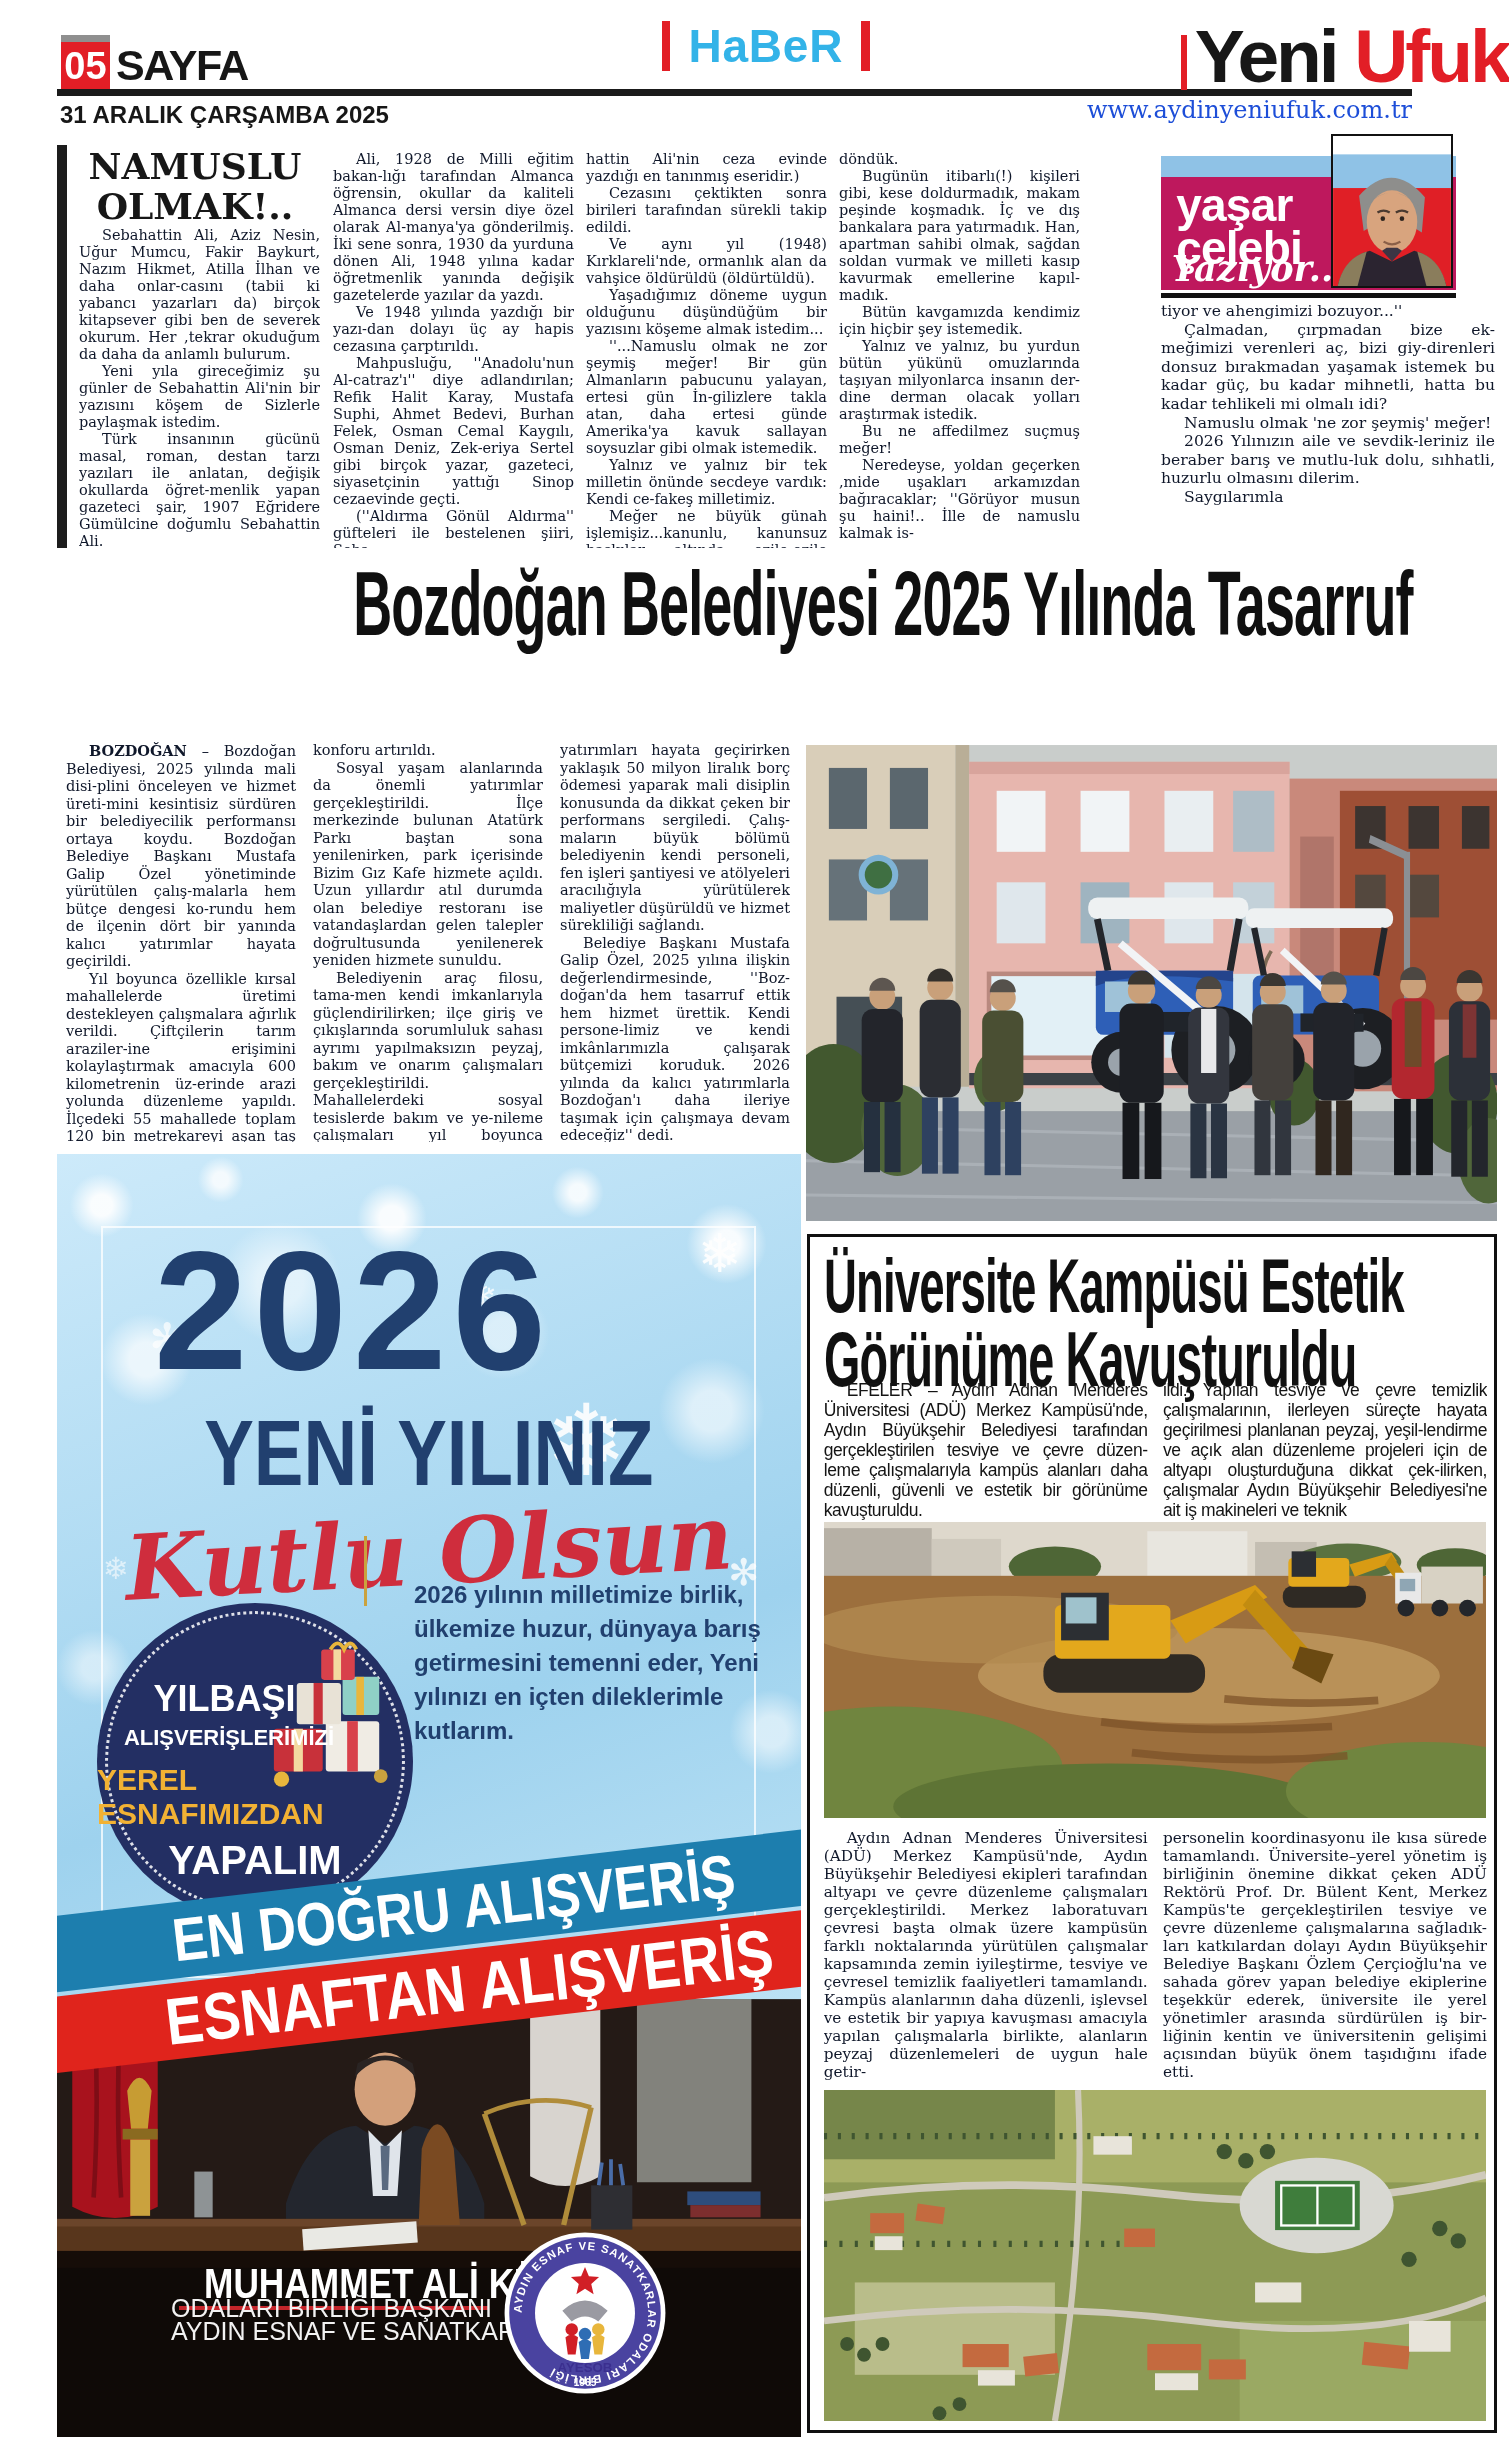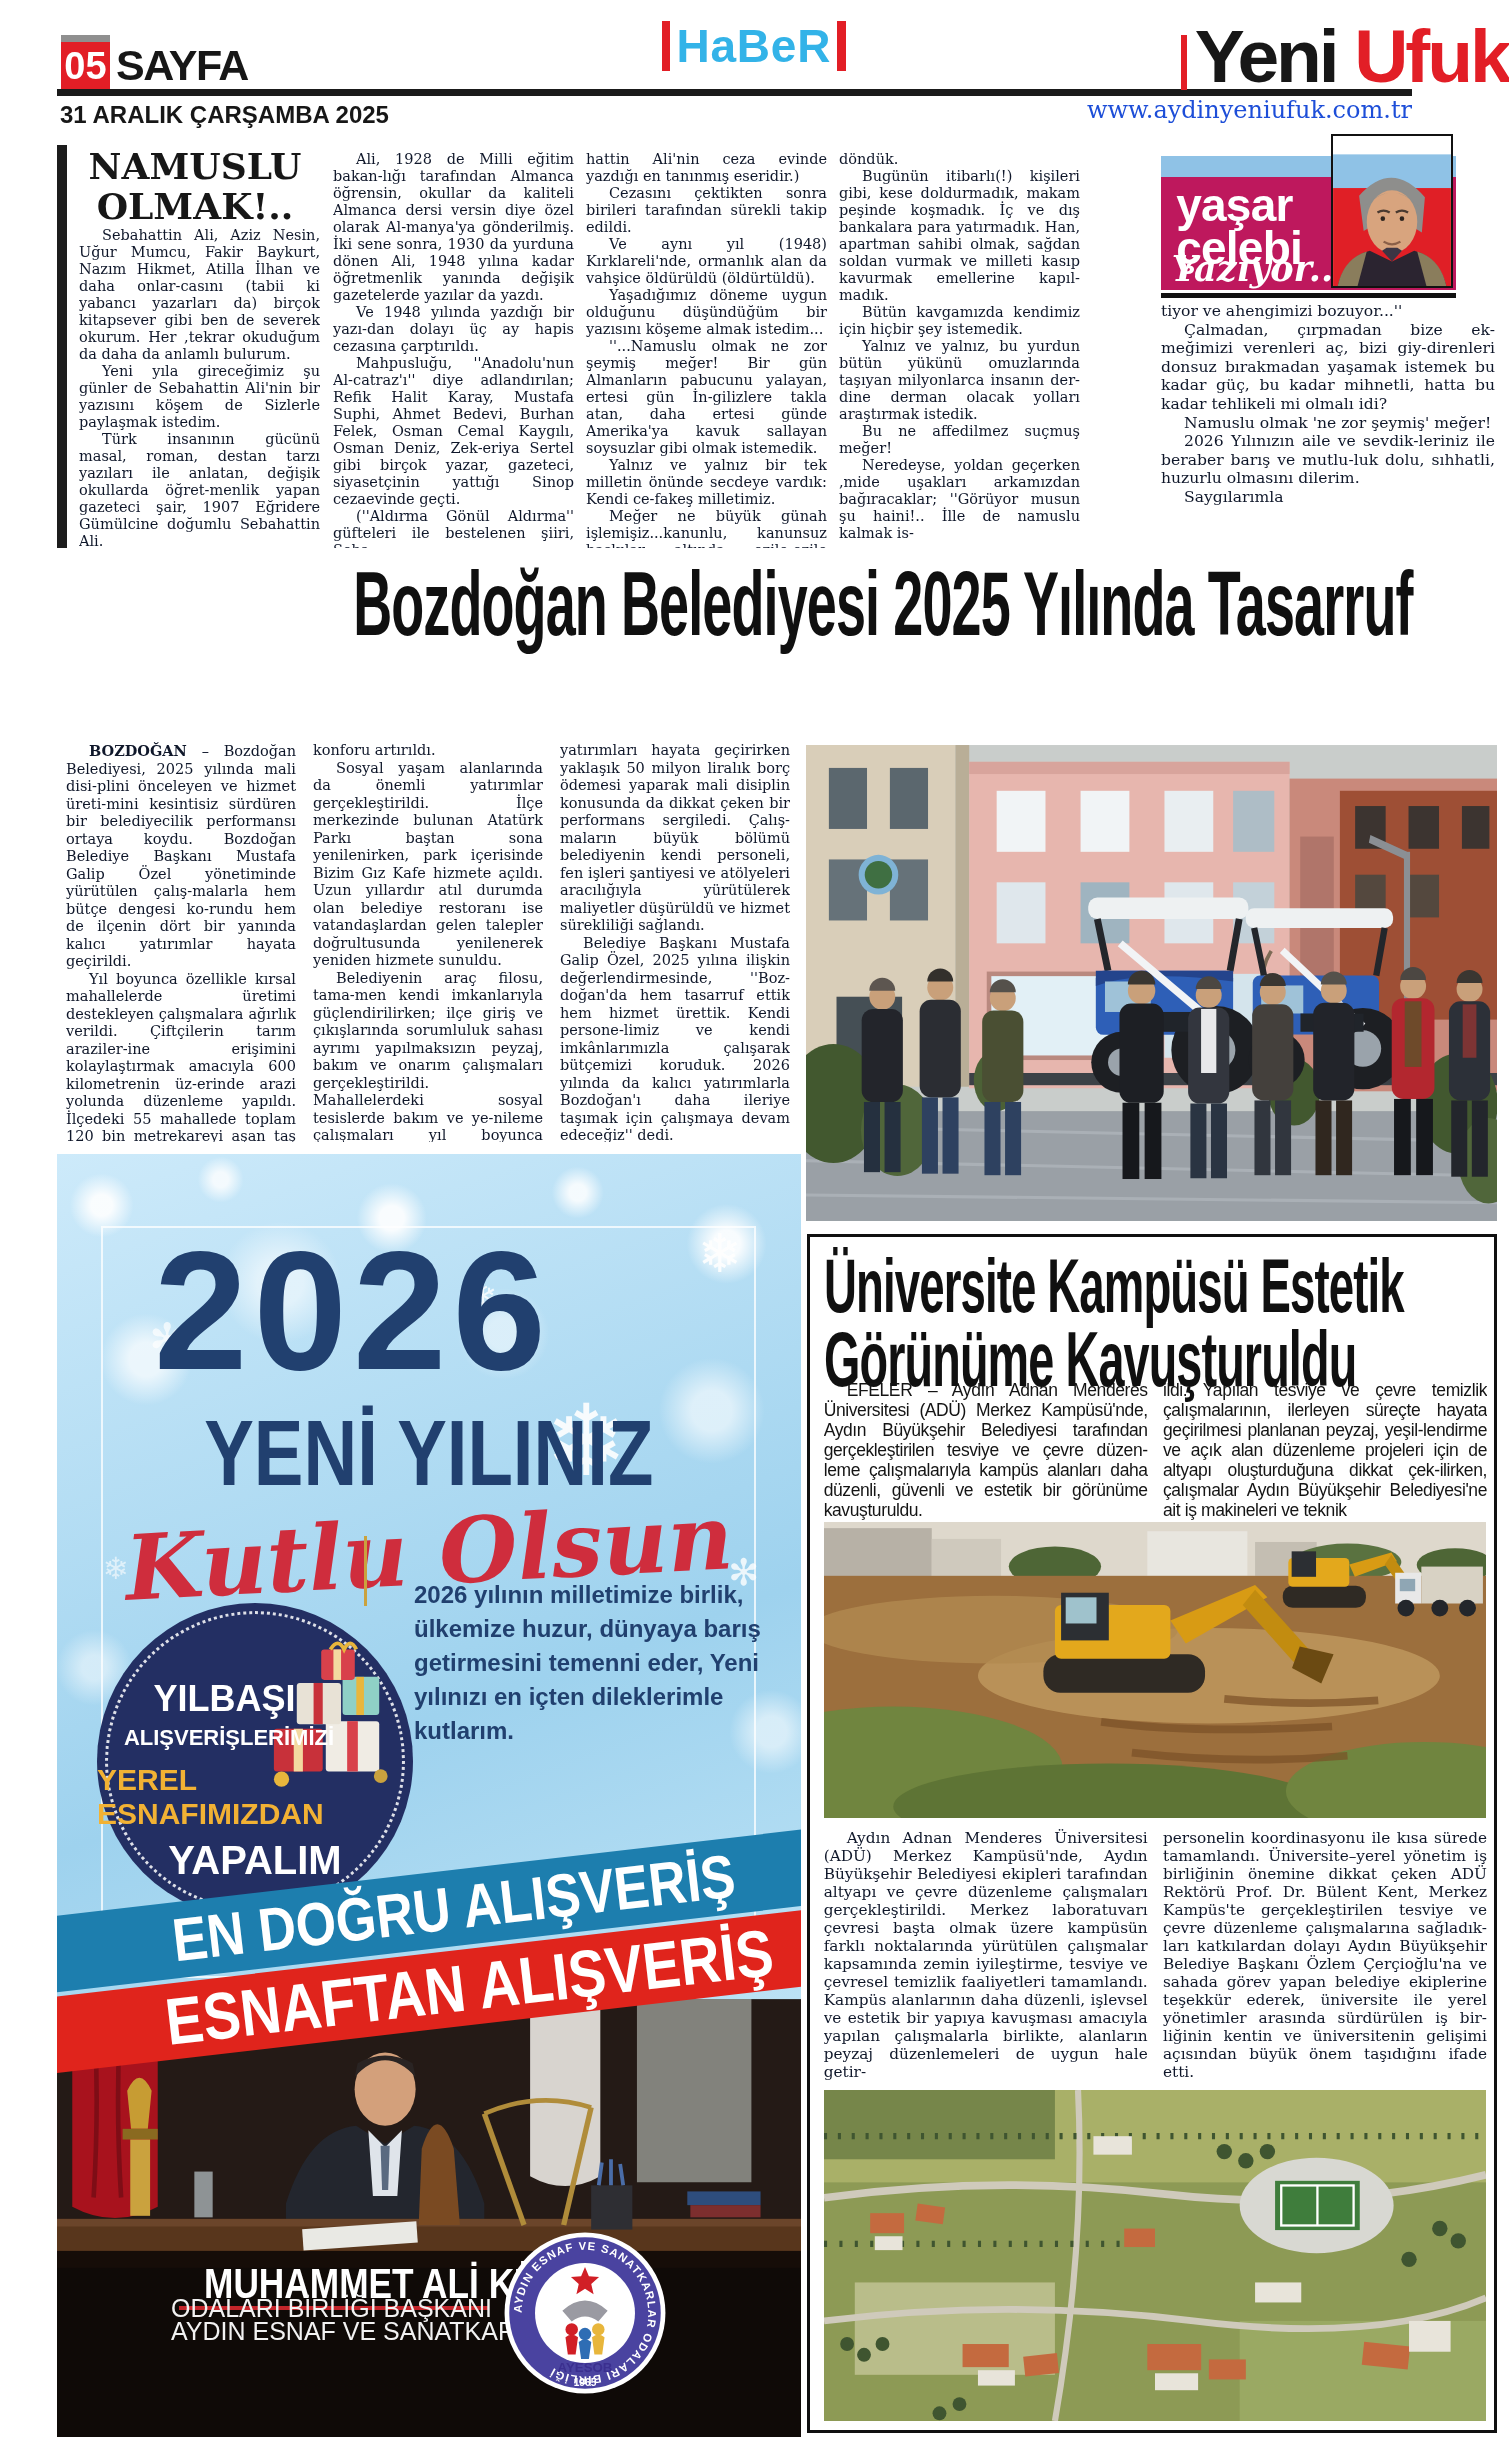--- a/index.html
+++ b/index.html
@@ -12,21 +12,21 @@
   .abs { position:absolute; }
 
   
   .pno-strip { left:61px; top:35px; width:49px; height:6.9px; background:#8f8f8f; }
   .pno-box { left:61px; top:42px; width:49px; height:49px; background:#e21e26;
     display:flex; align-items:center; justify-content:center;
     color:#fff; font-weight:bold; font-size:38px; }
   .sayfa { left:116px; top:41px; font-size:43px; font-weight:bold; letter-spacing:-1.5px; line-height:49px; }
   .header-rule { left:57px; top:89px; width:1355px; height:6.9px; background:#1a1a1a; }
   .date { left:60px; top:101px; font-size:24px; font-weight:bold; }
-  .haber { left:662px; top:21.4px; display:flex; align-items:flex-end; gap:6px; }
+  .haber { left:662px; top:21.4px; display:flex; align-items:flex-end; gap:18px; }
   .haber-bar { width:8.4px; height:50px; background:#e21e26; }
   .haber-txt { font-size:46px; font-weight:bold; color:#33b3e8; letter-spacing:0.8px; line-height:50px; }
   .brand { left:1181px; top:23px; display:flex; align-items:flex-start; }
   .brand-tick { width:6.1px; height:55px; background:#e21e26; margin-top:12.2px; margin-right:7.6px; }
   .brand-word { font-size:75px; font-weight:bold; letter-spacing:-3.1px; line-height:66px; }
   .brand-word.red { color:#e21e26; }
   .url-row { left:1122px; top:95px; width:290px; display:flex; justify-content:flex-end; align-items:center; gap:6.1px; }
   .url-txt { font-family:"DejaVu Serif","Liberation Serif",serif; font-size:24px; color:#1d4ed8; }
 
   

